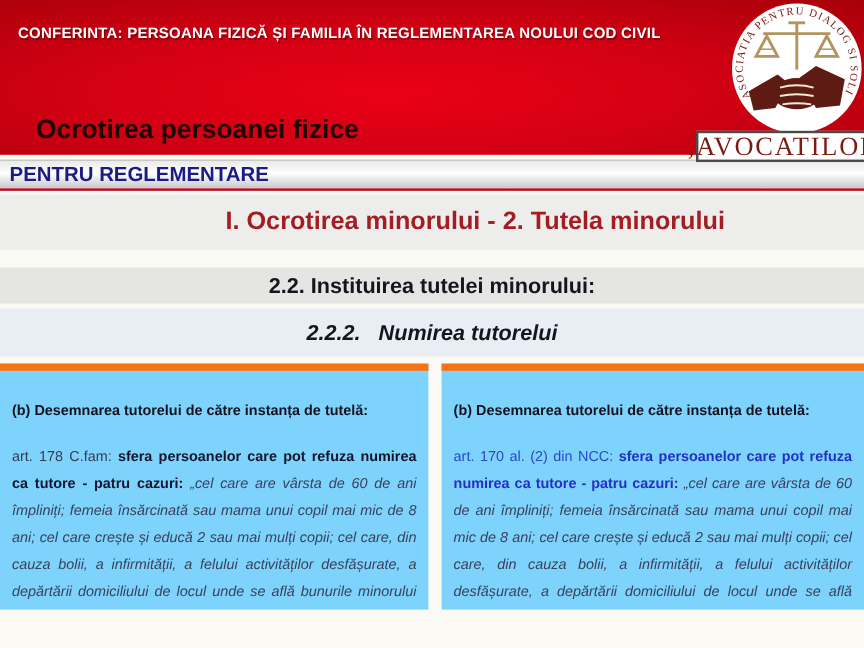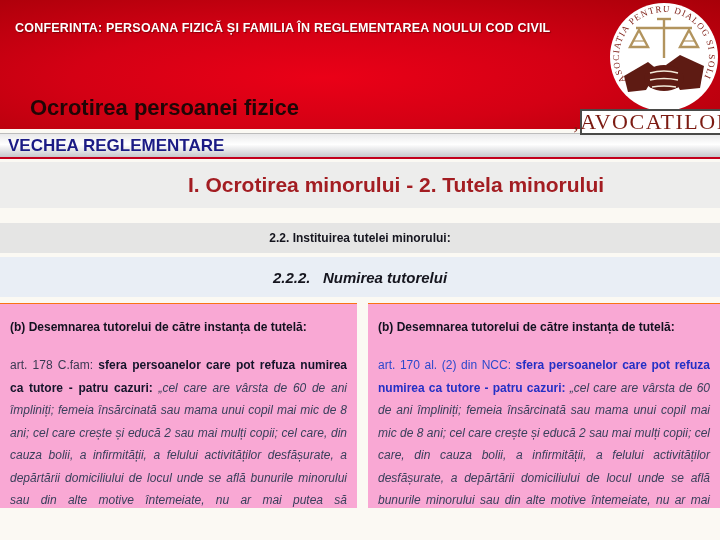--- a/index.html
+++ b/index.html
@@ -41,29 +41,29 @@
     display:flex;align-items:center;justify-content:space-between;
     padding:0 20px 0 8px;
   }
   .col-label{color:#1b1b85;font-size:17px;font-weight:bold;white-space:nowrap;}
   .red-rule{position:absolute;left:0;top:157px;width:720px;height:2px;background:#c3001c;}
   
   .band{position:absolute;left:0;width:720px;display:flex;align-items:center;justify-content:center;}
   .band1{top:162px;height:46px;background:#ededec;padding-left:36px;}
   .band1 span{color:#a31d22;font-size:21px;font-weight:bold;}
   .band2{top:223px;height:30px;background:#e5e5e4;}
-  .band2 span{color:#15151e;font-size:12px;font-weight:bold;}
+  .band2 span{color:#15151e;font-size:18px;font-weight:bold;}
   .band3{top:257px;height:40px;background:#e9eef5;}
-  .band3 span{color:#15151e;font-size:15px;font-weight:bold;font-style:italic;white-space:pre;}
+  .band3 span{color:#15151e;font-size:18px;font-weight:bold;font-style:italic;white-space:pre;}
   
   .cmp-table{position:absolute;left:0;top:303px;width:720px;height:205px;}
   .cell{
-    position:absolute;top:0;height:205px;background:#f9a8d4;
-    border-top:1px solid #f97316;box-sizing:border-box;
-    padding:16px 10px;overflow:hidden;color:#1b1b2e;
+    position:absolute;top:0;height:205px;background:#7dd3fc;
+    border-top:6px solid #f97316;box-sizing:border-box;
+    padding:26px 10px;overflow:hidden;color:#1b1b2e;
   }
   .cell-left{left:0;width:357px;}
   .cell-right{left:368px;width:352px;}
   .cell-header{font-size:12px;font-weight:bold;color:#121220;}
   .cell-body{
     margin:20px 0 0 0;font-size:12px;line-height:22.5px;text-align:justify;
   }
   .ref{color:#3a3a52;}
   .cell-right .ref{color:#2b49cc;}
   .lead{color:#14142a;font-weight:bold;}
@@ -104,21 +104,21 @@
           <path d="M50 73 Q64 69 78 73 M50 80 Q64 77 78 80 M52 87 Q64 85 76 87" stroke="#f3ead9" stroke-width="1.6" fill="none"></path>
         </g>
       </svg>
       <div class="logo-box">
         <span>,AVOCATILOR</span>
       </div>
     </div>
   </div>
 
   <div class="silver-band">
-    <span class="col-label">VECHEA REGLEMENTARE</span>
+    <span class="col-label">PENTRU REGLEMENTARE</span>
   </div>
   <div class="red-rule"></div>
 
   <div class="band band1">
     <span>I. Ocrotirea minorului - 2. Tutela minorului</span>
   </div>
   <div class="band band2">
     <span>2.2. Instituirea tutelei minorului:</span>
   </div>
   <div class="band band3">

